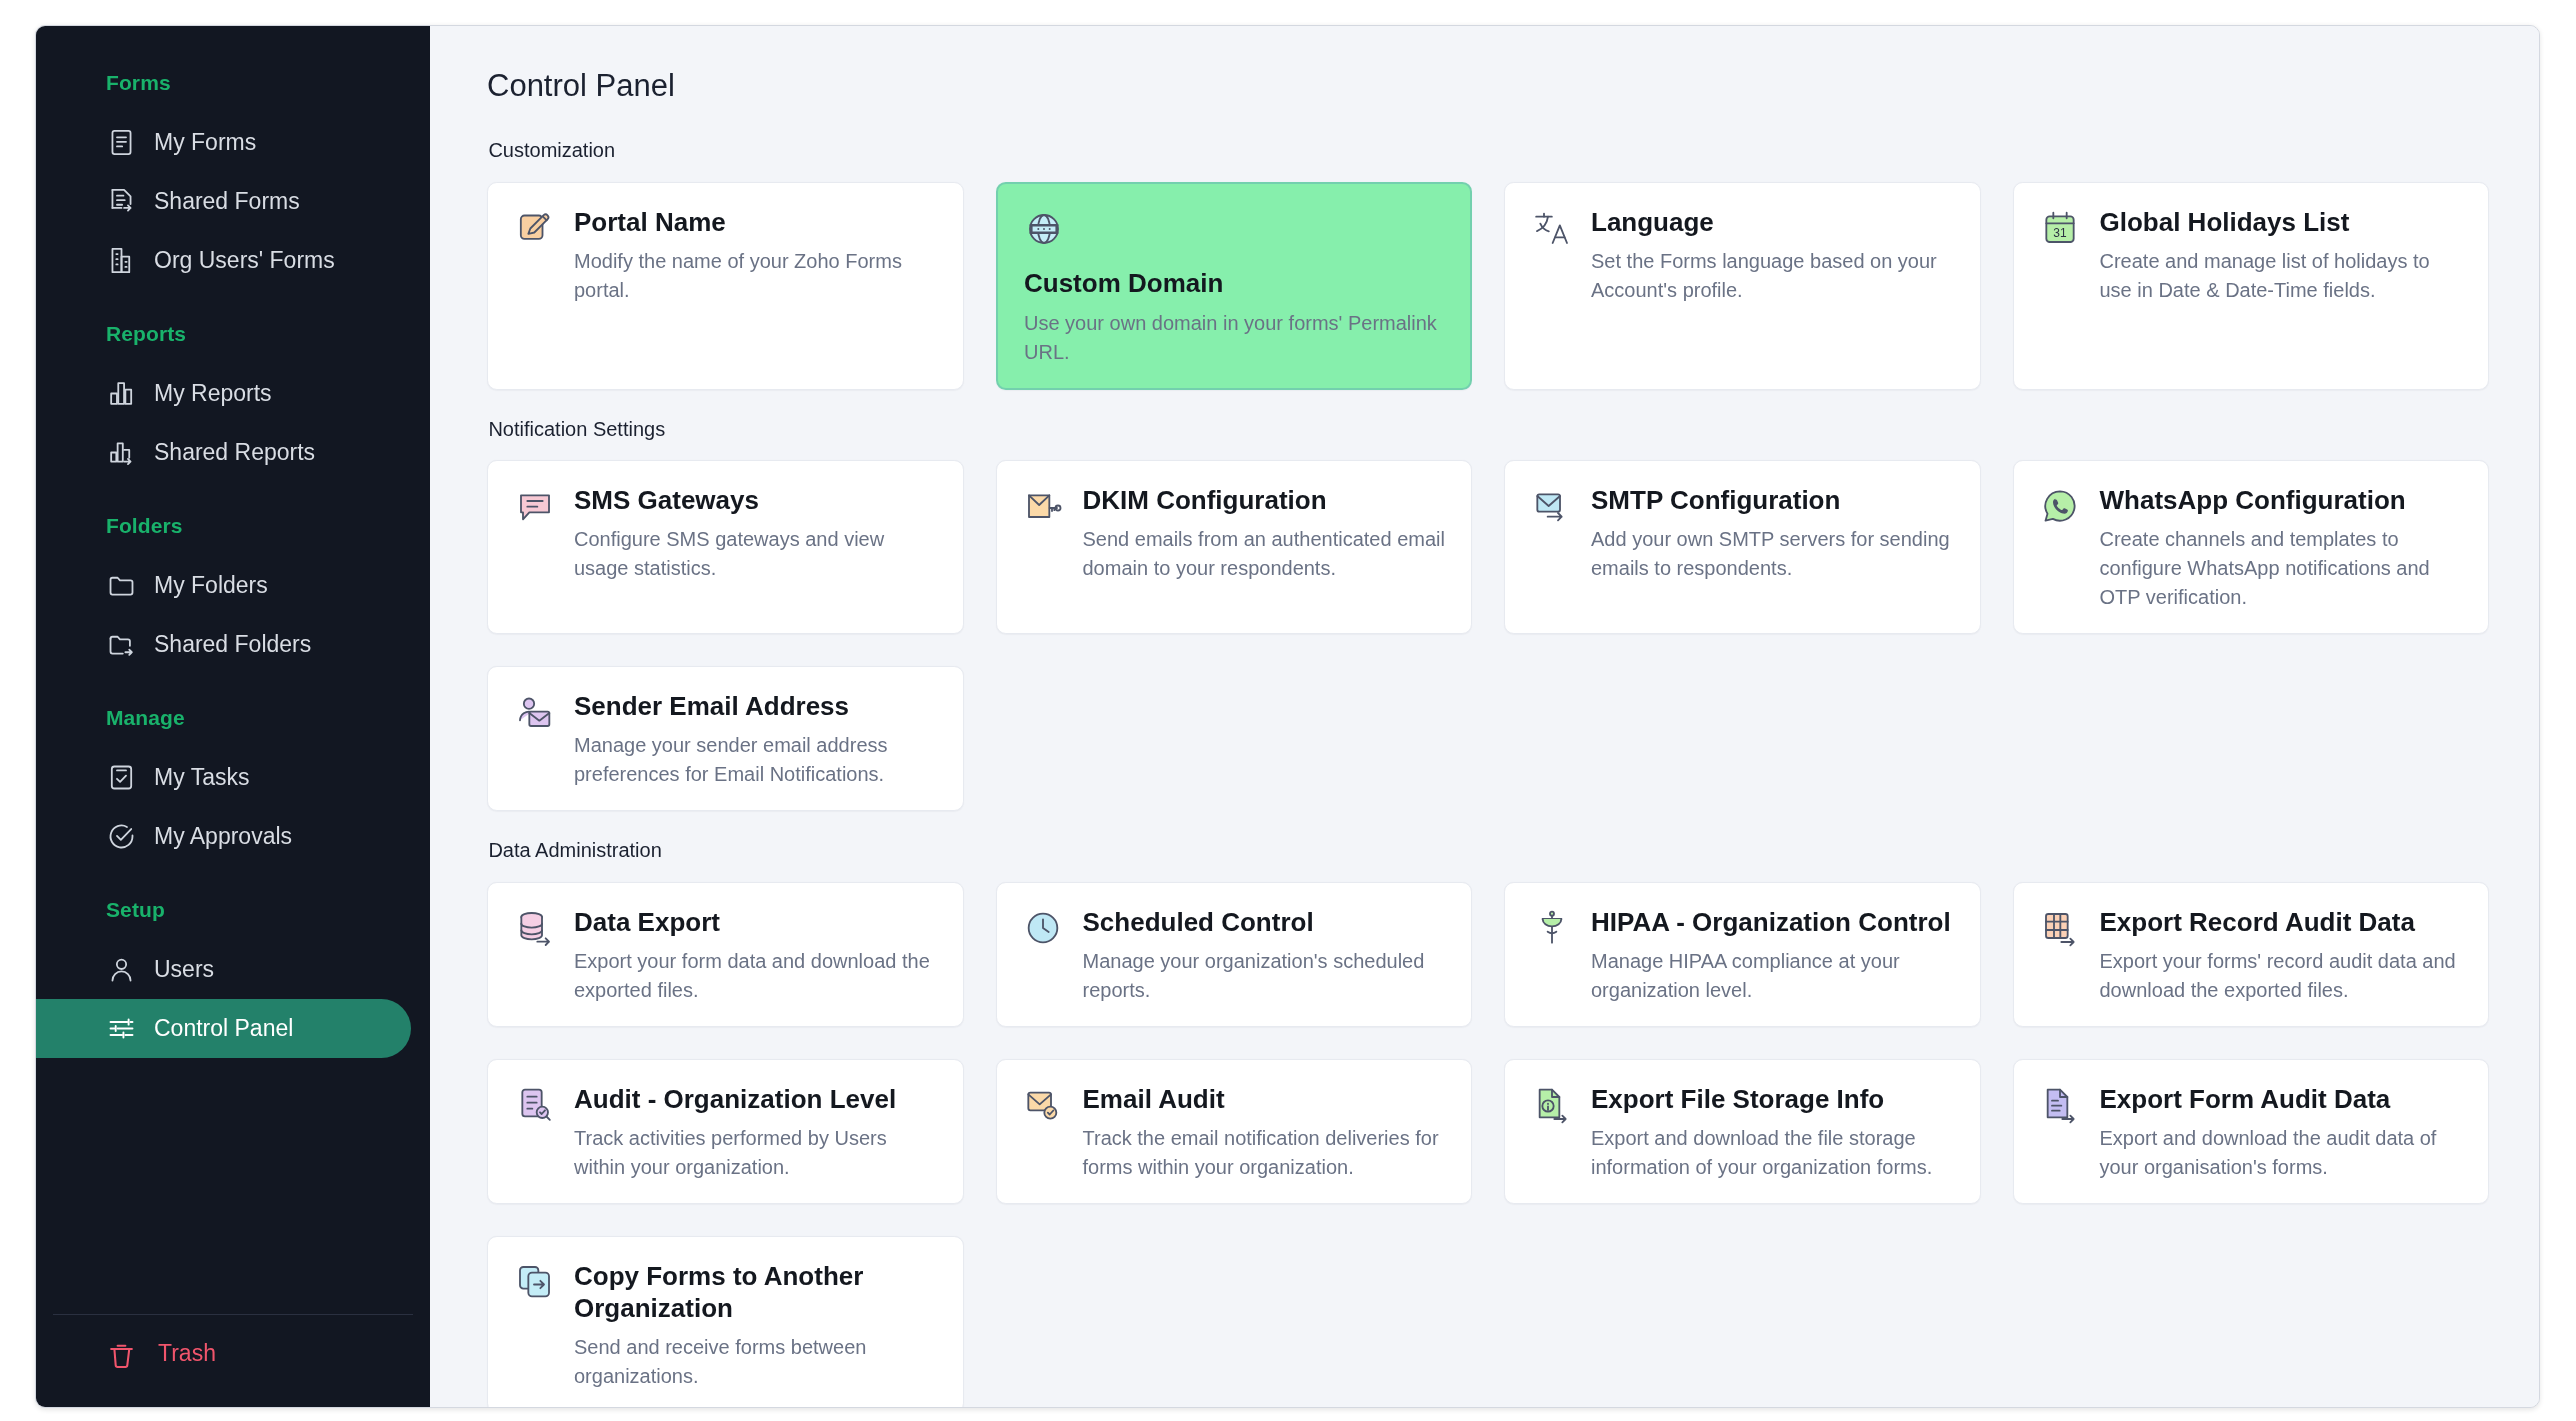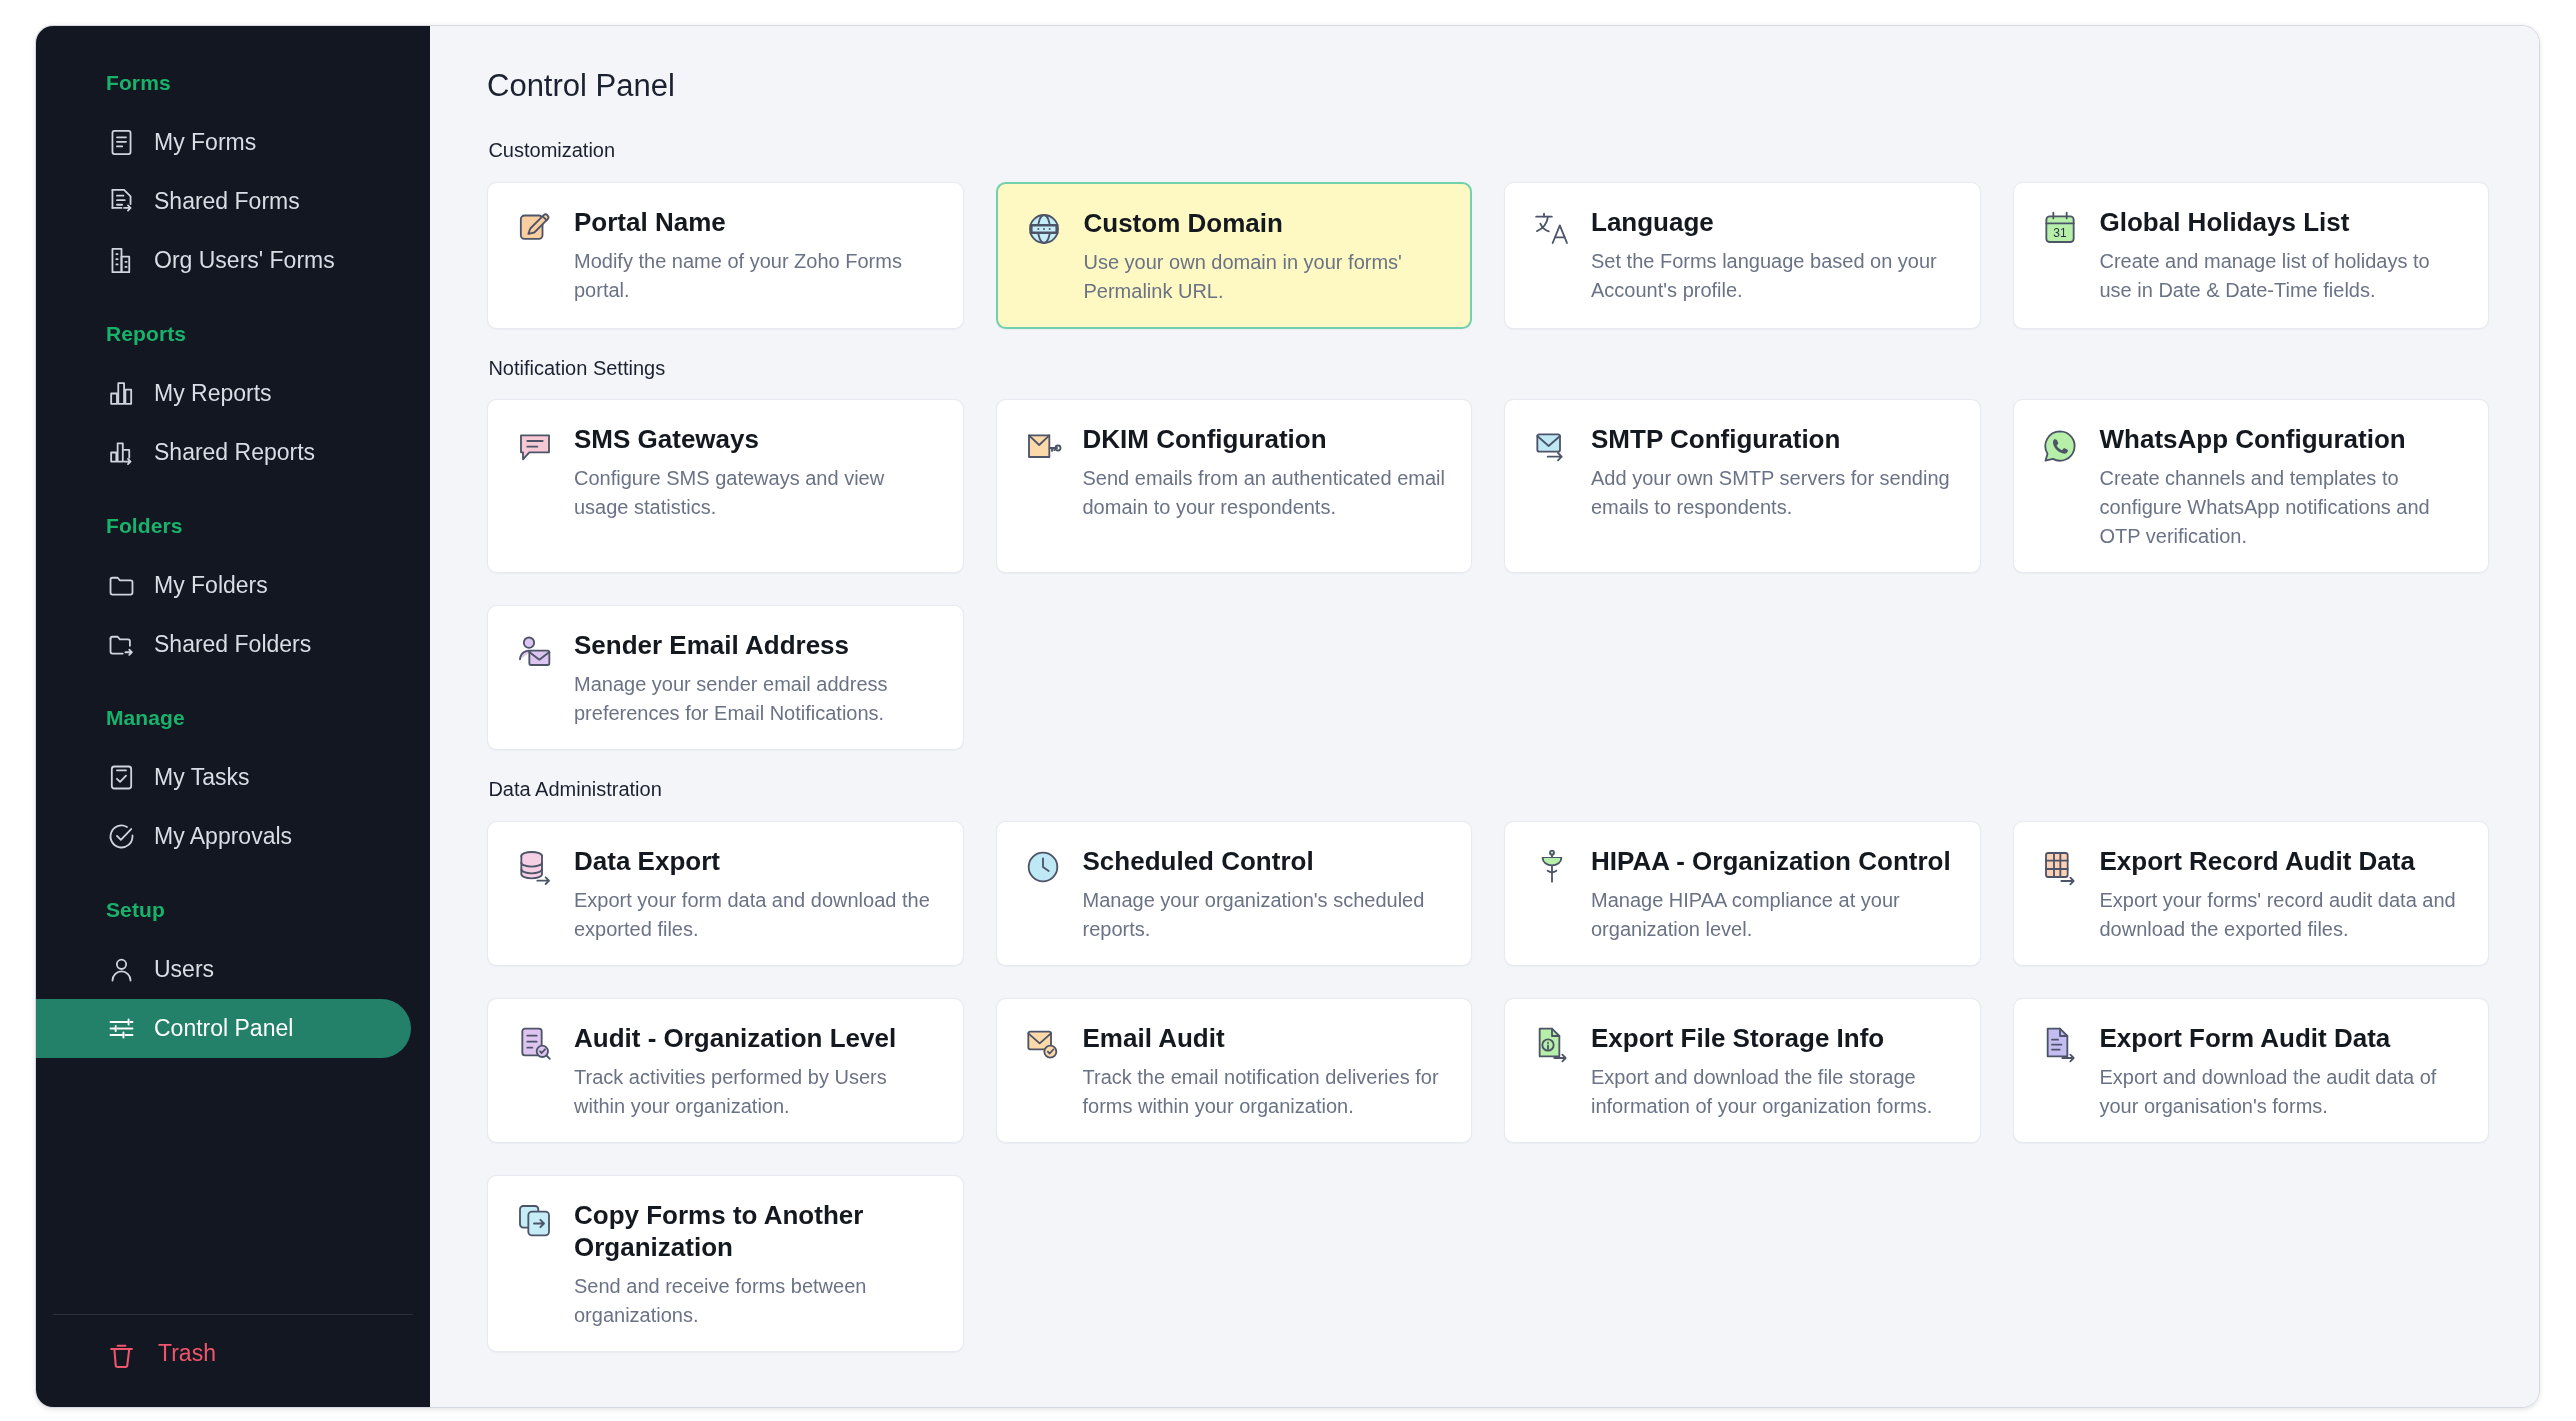--- a/index.html
+++ b/index.html
@@ -6,21 +6,21 @@
   html, body {
     width: 2576px; height: 1422px;
     background: #ffffff;
     font-family: "Liberation Sans", sans-serif;
     overflow: hidden;
   }
   #app {
     position: absolute;
     left: 35px; top: 25px;
     width: 2505px; height: 1383px;
-    border-radius: 18px;
+    border-radius: 10px;
     background: #f3f5f9;
     border: 1.4px solid #d4d8e0;
     box-shadow: 0 1.4px 5.6px rgba(0,0,0,0.10);
     overflow: hidden;
     display: flex;
   }
 
   
   #sidebar {
     width: 394px;
@@ -105,21 +105,22 @@
     border-radius: 9.8px;
     min-height: 134px;
     padding: 24px 25px 21px 26.5px;
     display: flex;
     gap: 19.5px;
     cursor: pointer;
     box-shadow: 0 0.7px 1.4px rgba(20,25,40,0.04);
   }
   .card.selected {
     border: 2.1px solid #73d0ae;
-    background: #fef9c3;
+    background: #86efac;
+    flex-direction: column;
   }
   .card-icon { width: 40px; flex: 0 0 40px; padding-top: 1.4px; text-align: right; }
   .card-icon svg { width: 40px; height: 40px; display: block; }
   .card-body { flex: 1 1 auto; min-width: 0; }
   .card-title {
     font-size: 26px;
     font-weight: 700;
     color: #14181f;
     line-height: 1.22;
     margin-bottom: 8.4px;

